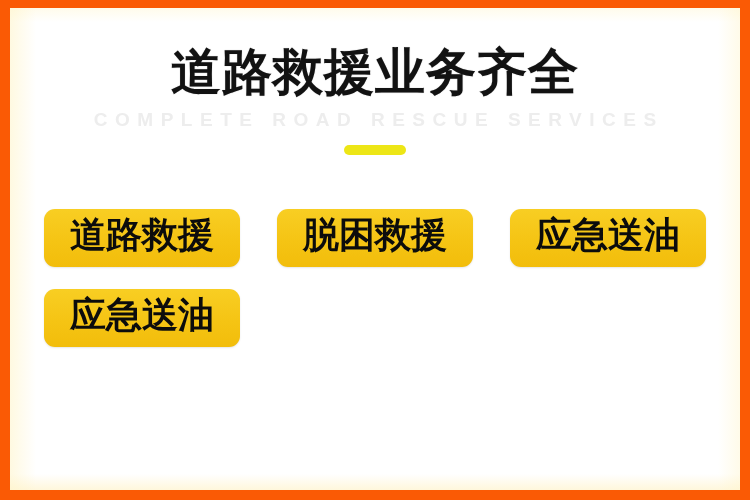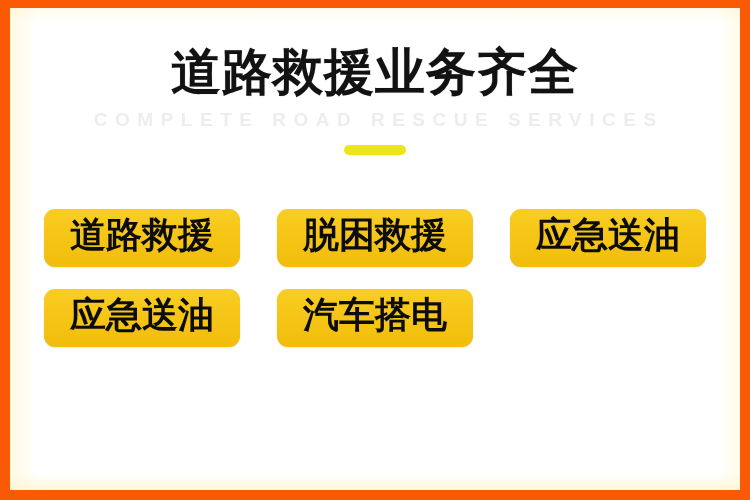--- a/index.html
+++ b/index.html
@@ -132,21 +132,18 @@
 
 
       <div class="svc-btn">
         <span class="svc-btn-label">应急送油</span>
       </div>
 
       <div class="svc-btn">
         <span class="svc-btn-label">应急送油</span>
       </div>
 
-      <div class="svc-btn">
-        <span class="svc-btn-label">汽车搭电</span>
-      </div>
 
 
     </div>
 
   </div>
 </div>
 
 </body></html>

